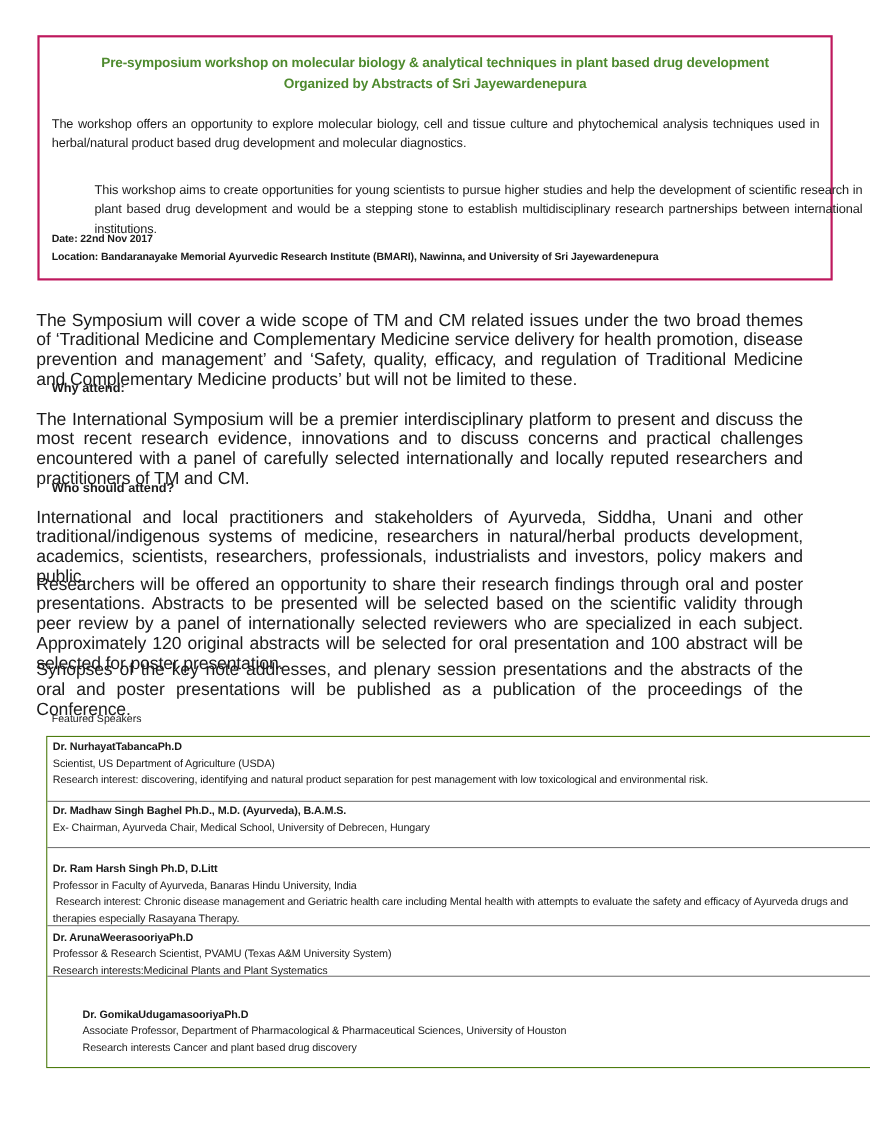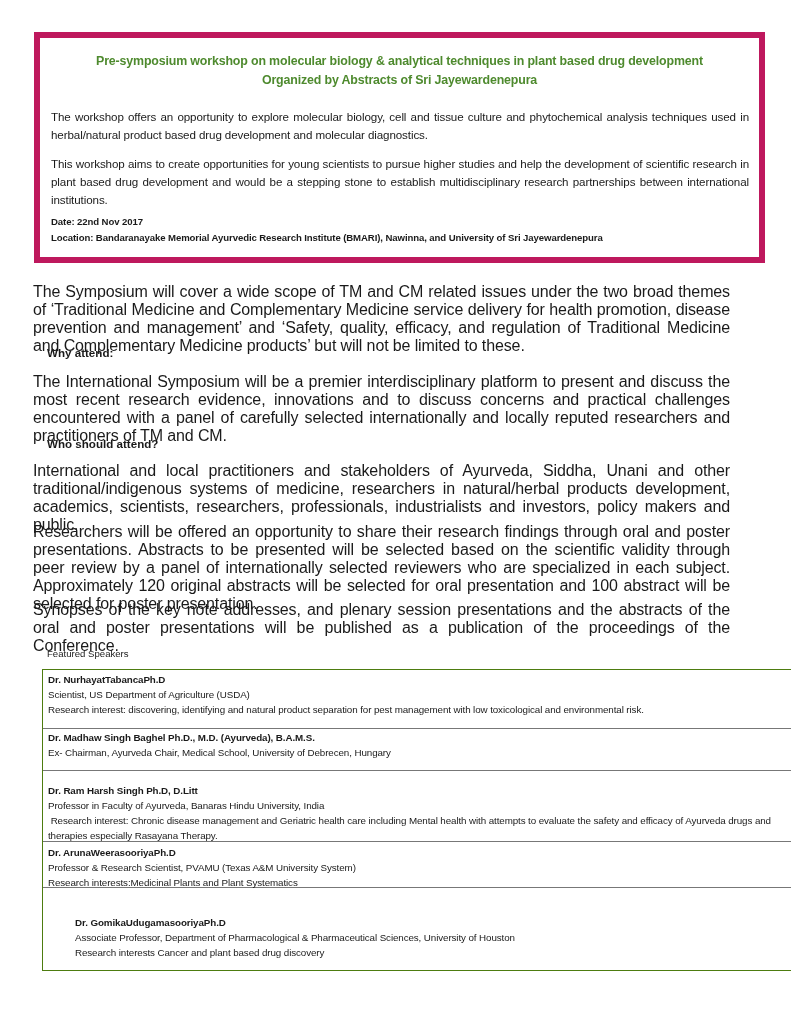--- a/index.html
+++ b/index.html
@@ -3,33 +3,33 @@
 <meta charset="utf-8">
 <style>
   html, body { margin: 0; padding: 0; background: #ffffff; }
   body {
     width: 791px; height: 1024px; position: relative; overflow: hidden;
     font-family: "Liberation Sans", "DejaVu Sans", sans-serif;
     color: #1a1a1a;
   }
   .workshop-box {
     position: absolute; left: 34px; top: 32px; width: 719px; height: 219px;
-    border: 6px solid #be185d; box-sizing: content-box;
+    border: 2px solid #be185d; box-sizing: content-box;
   }
   .ws-title {
     position: absolute; left: 0; right: 0; top: 14px; text-align: center;
     color: #4e8a2e; font-weight: bold; font-size: 12.4px; line-height: 19px;
     letter-spacing: -0.15px;
   }
   .ws-para {
     position: absolute; left: 11px; width: 698px; font-size: 11.6px; line-height: 18px;
     text-align: justify; letter-spacing: -0.1px;
   }
   .ws-p1 { top: 70px; }
-  .ws-p2 { top: 117px; }
+  .ws-p2 { top: 130px; margin-left: 39px; }
   .ws-meta {
     position: absolute; left: 11px; font-size: 9.6px; font-weight: bold; line-height: 16px;
     letter-spacing: -0.1px;
   }
   .ws-date { top: 176px; }
   .ws-loc { top: 192px; }
 
   .body-para {
     position: absolute; left: 33px; width: 697px; font-size: 16px; line-height: 18px;
     text-align: justify; letter-spacing: -0.12px;

